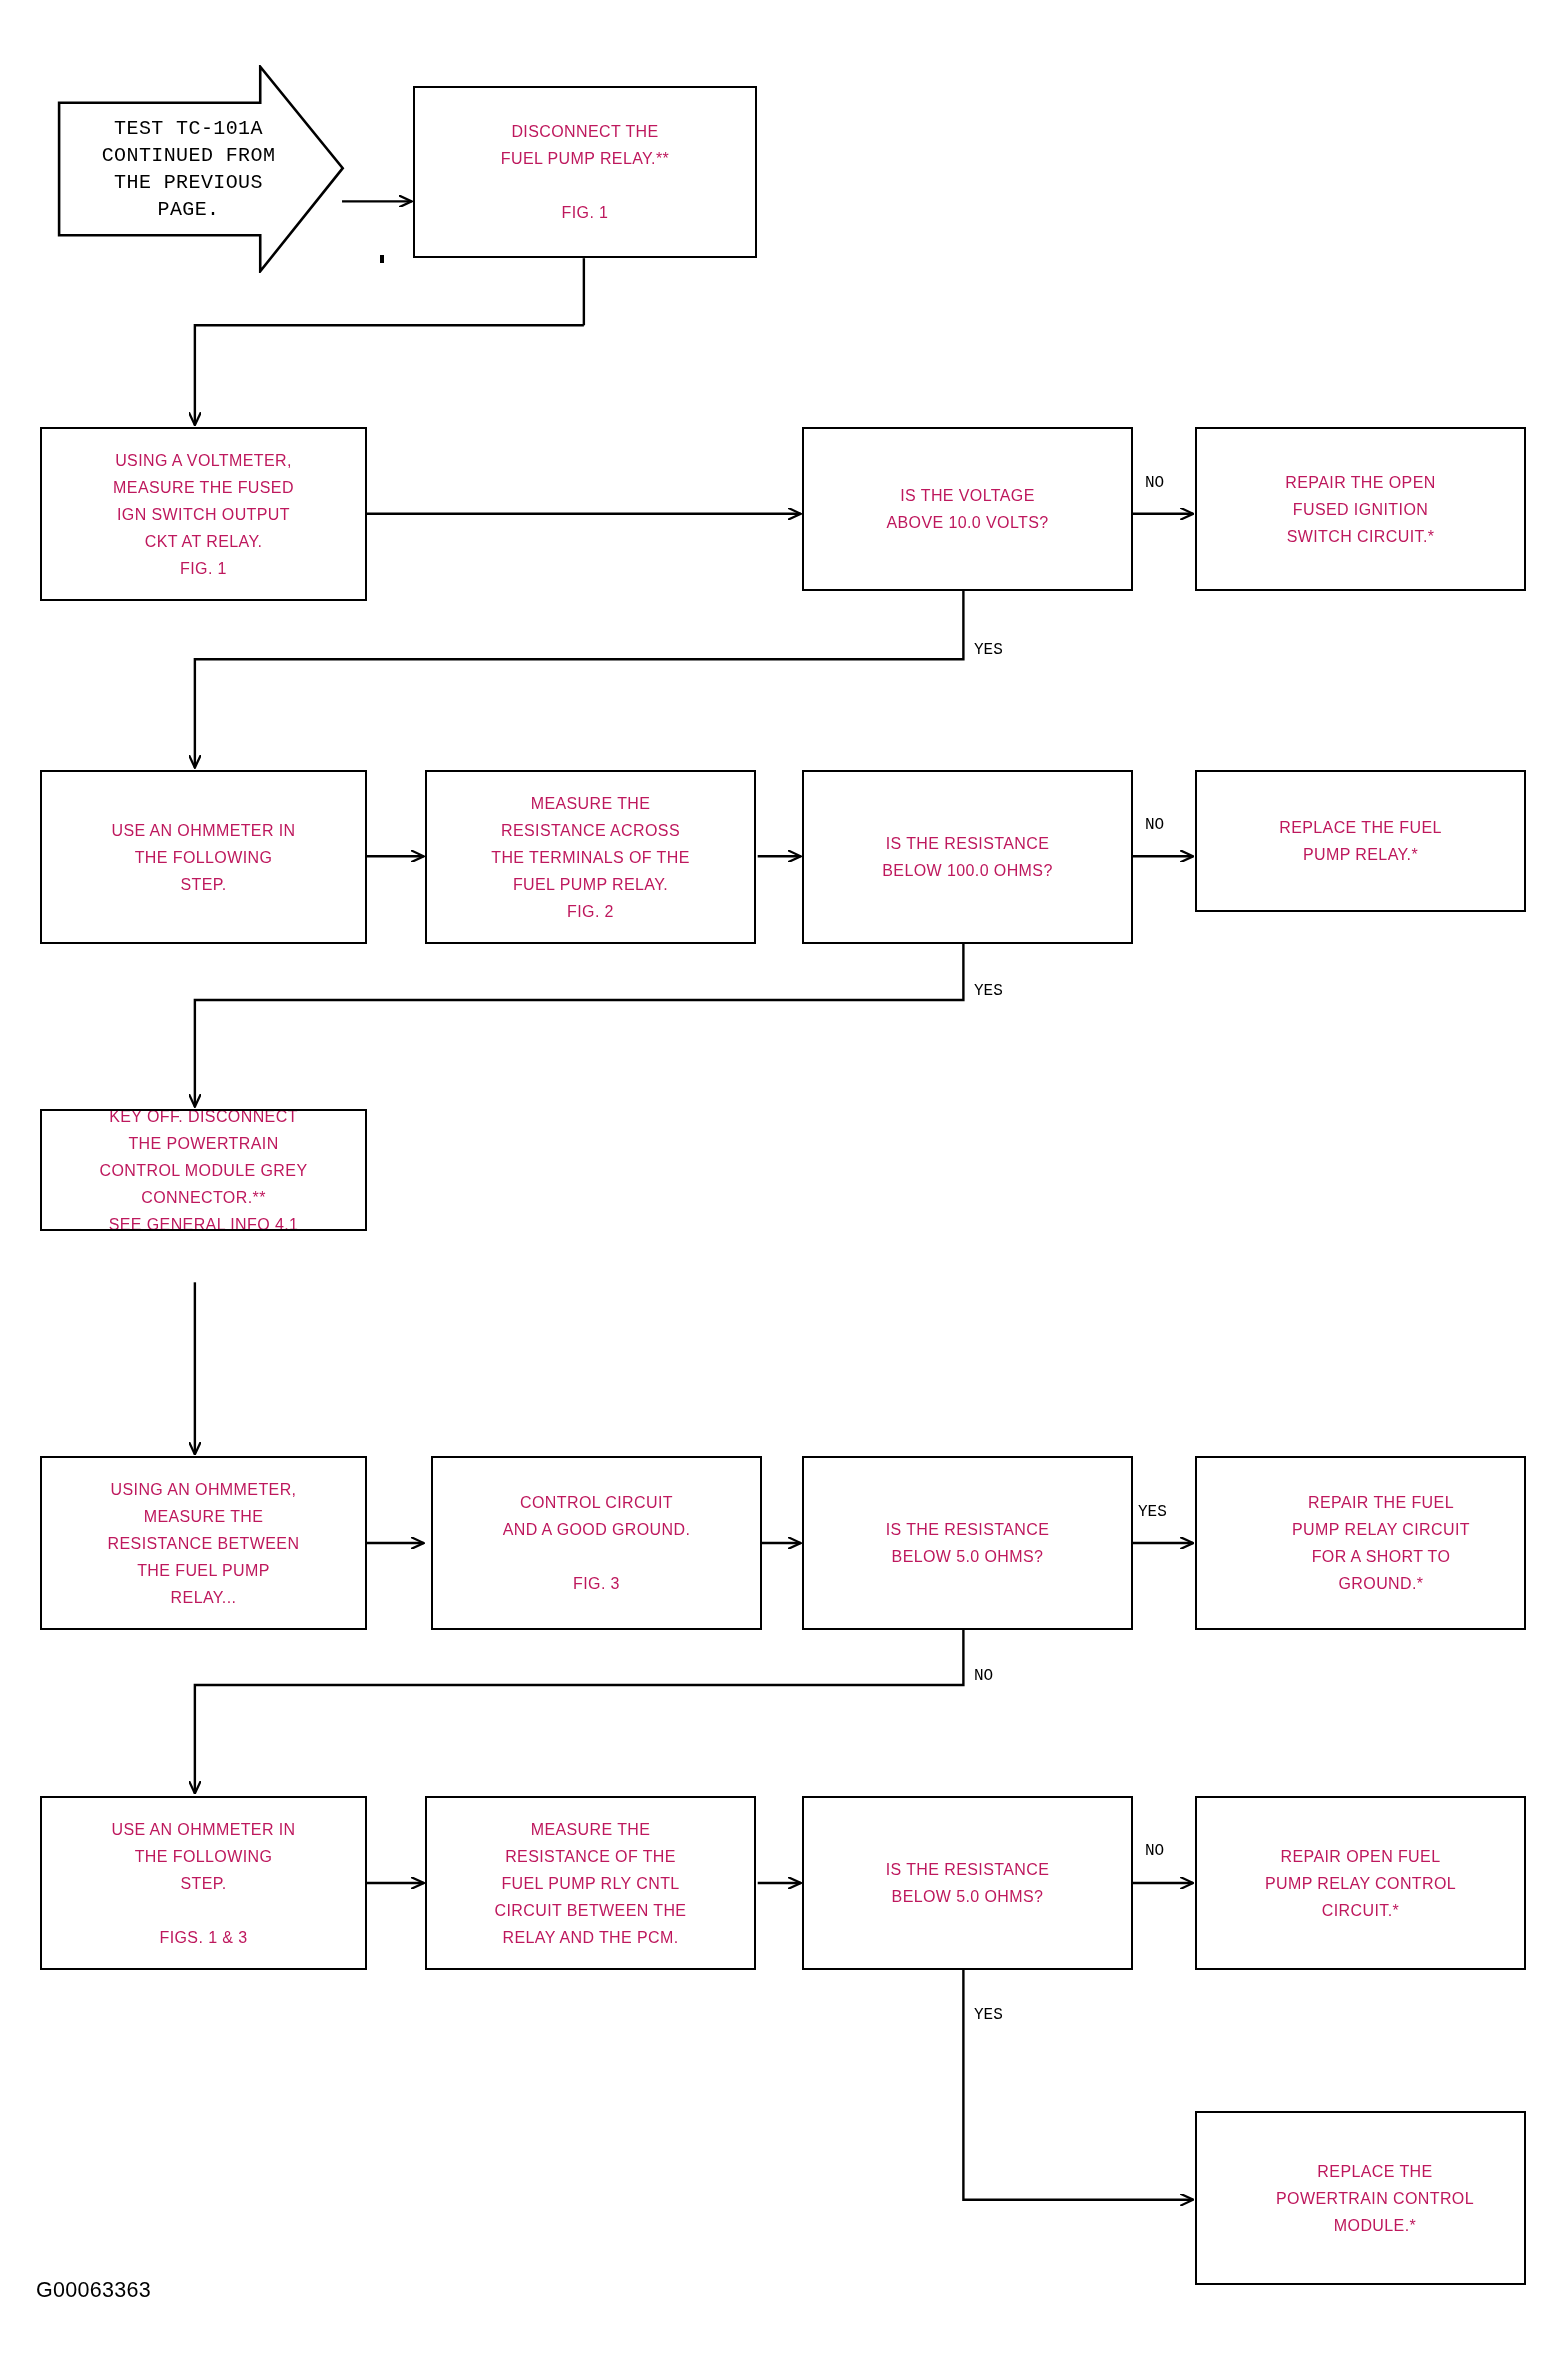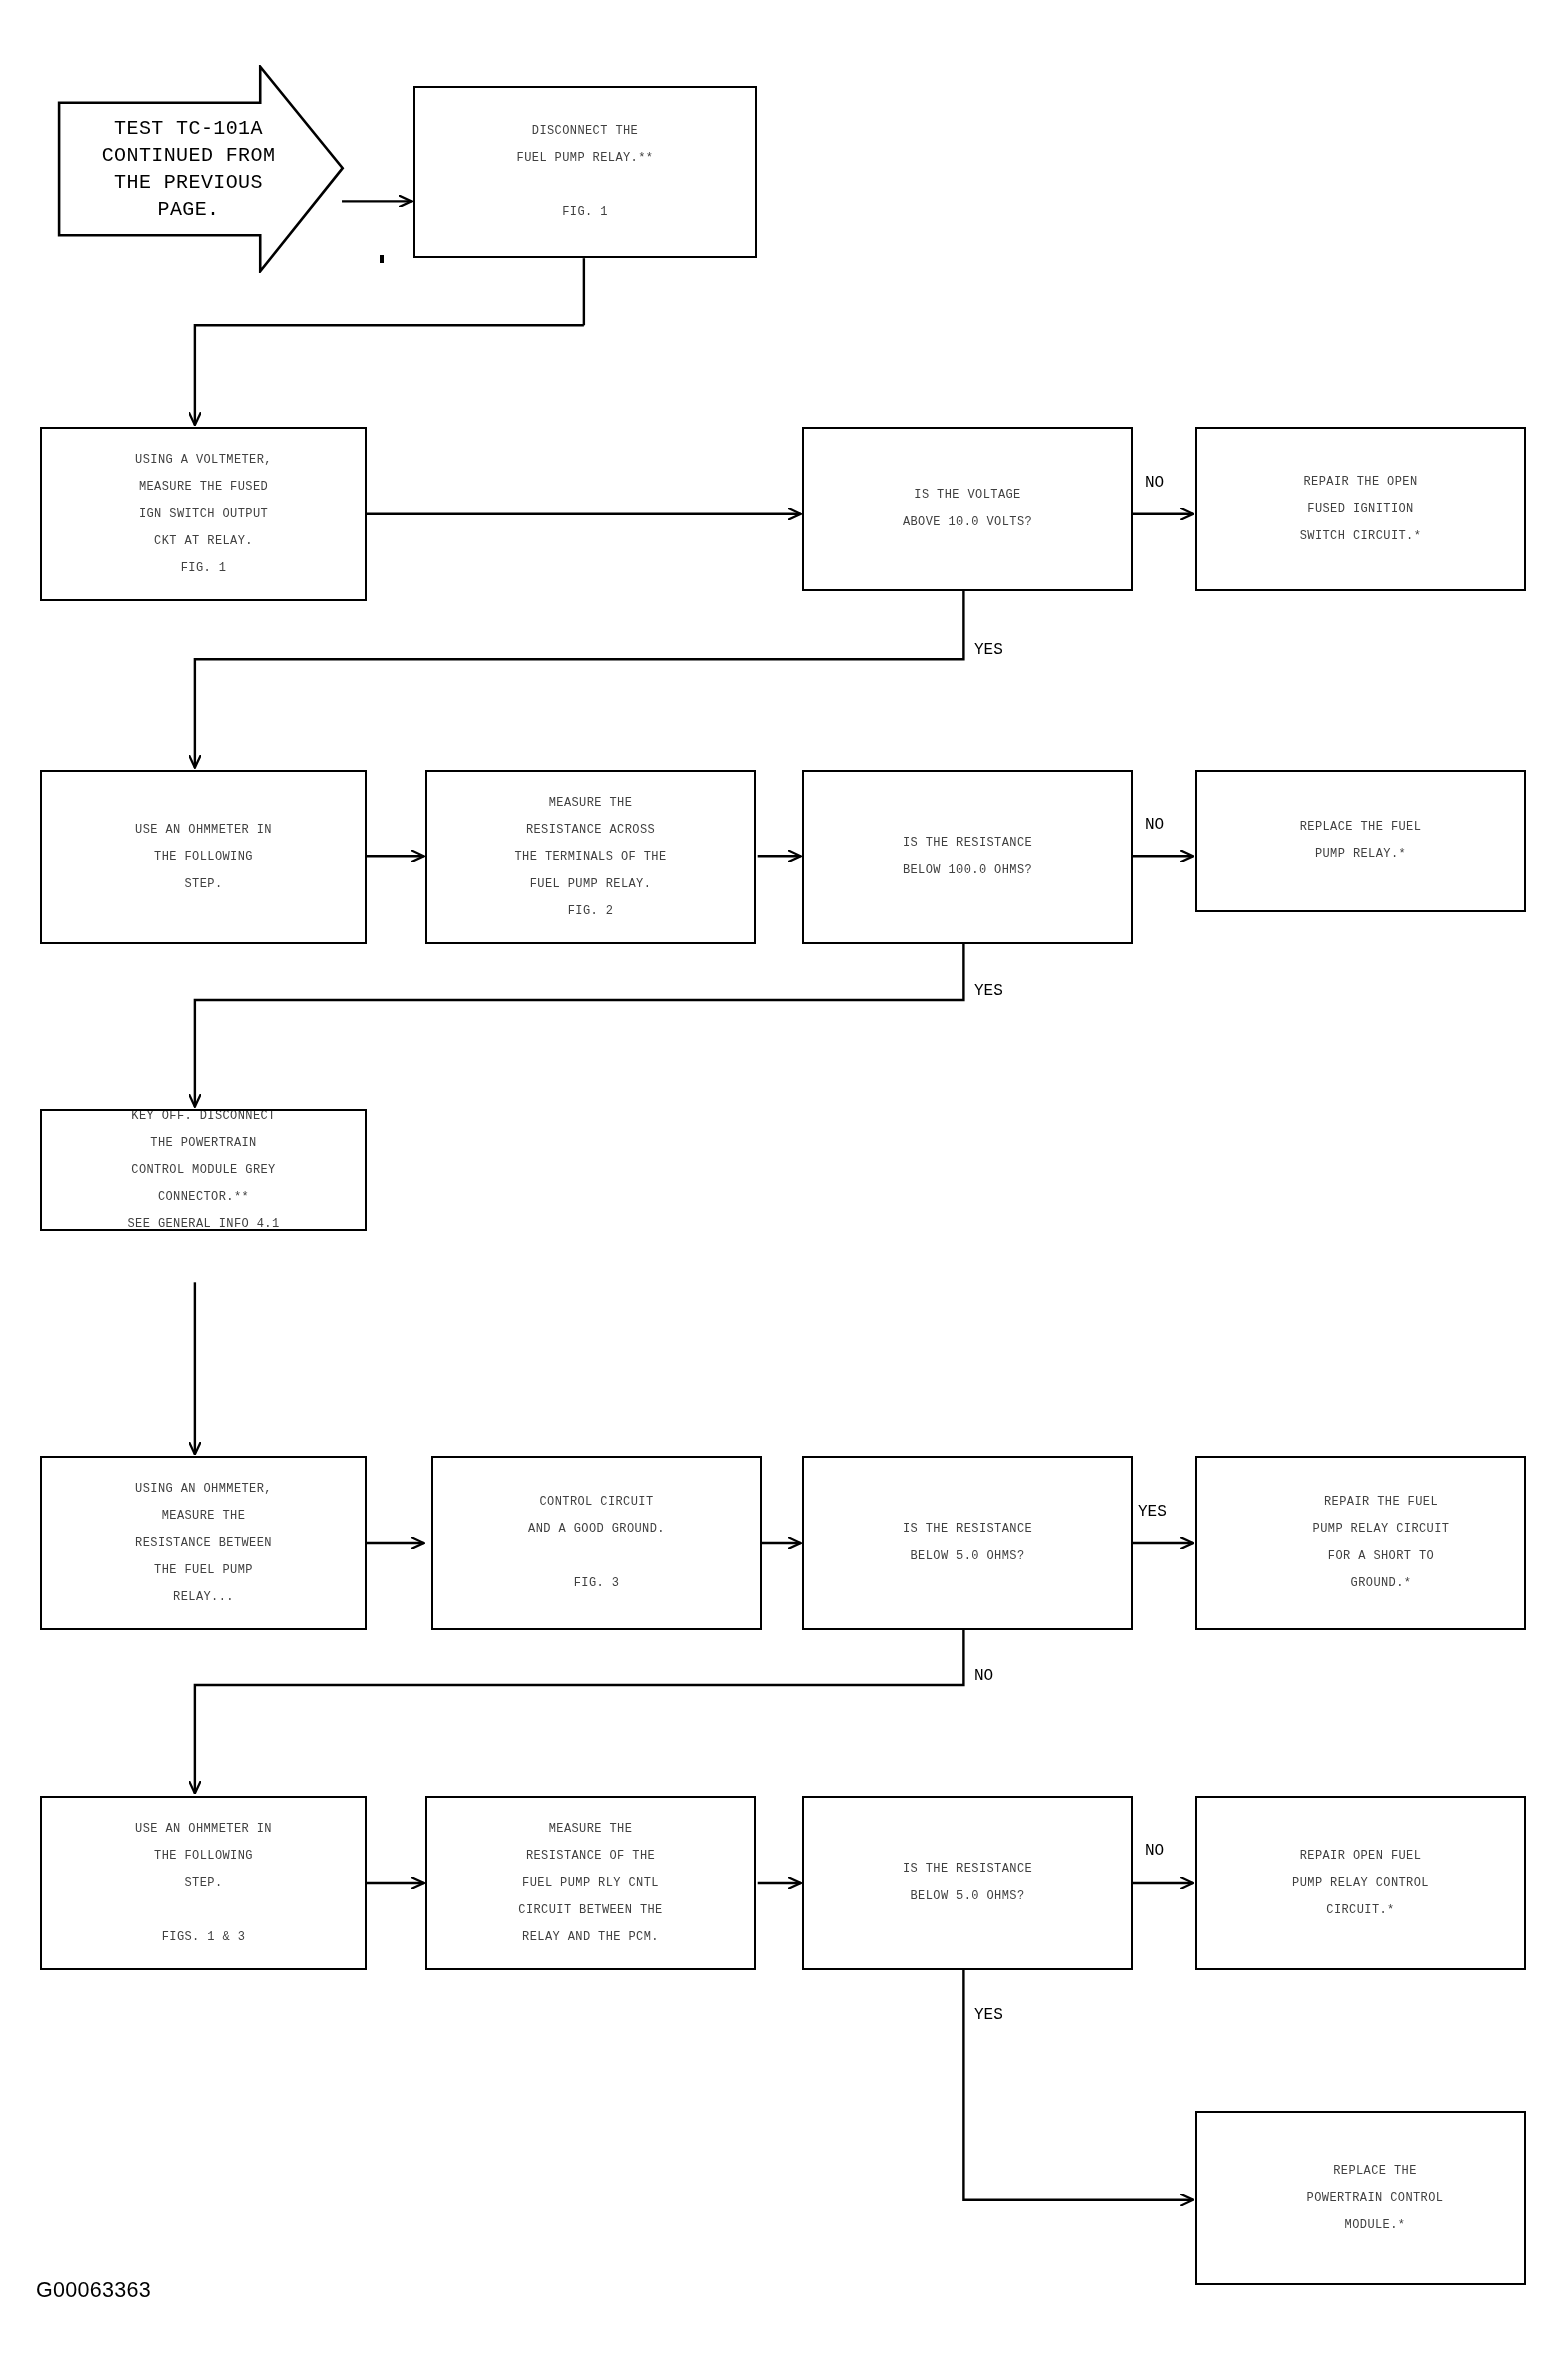--- a/index.html
+++ b/index.html
@@ -31,25 +31,25 @@
     background: #ffffff;
     display: flex;
     align-items: center;
     justify-content: center;
     text-align: center;
     overflow: hidden;
   }
   .node .txt {
     display: block;
     width: 100%;
-    font-family: Liberation Mono, monospace;
-    font-size: 12px;
+    font-family: Liberation Sans, sans-serif;
+    font-size: 16px;
     line-height: 27px;
     letter-spacing: 0.4px;
-    color: #404040;
+    color: #be185d;
     white-space: pre-line;
     text-align: center;
   }
   
   .entry-wrap {
     position: absolute;
   }
   .entry-shape {
     position: absolute;
     left: 0; top: 0;

